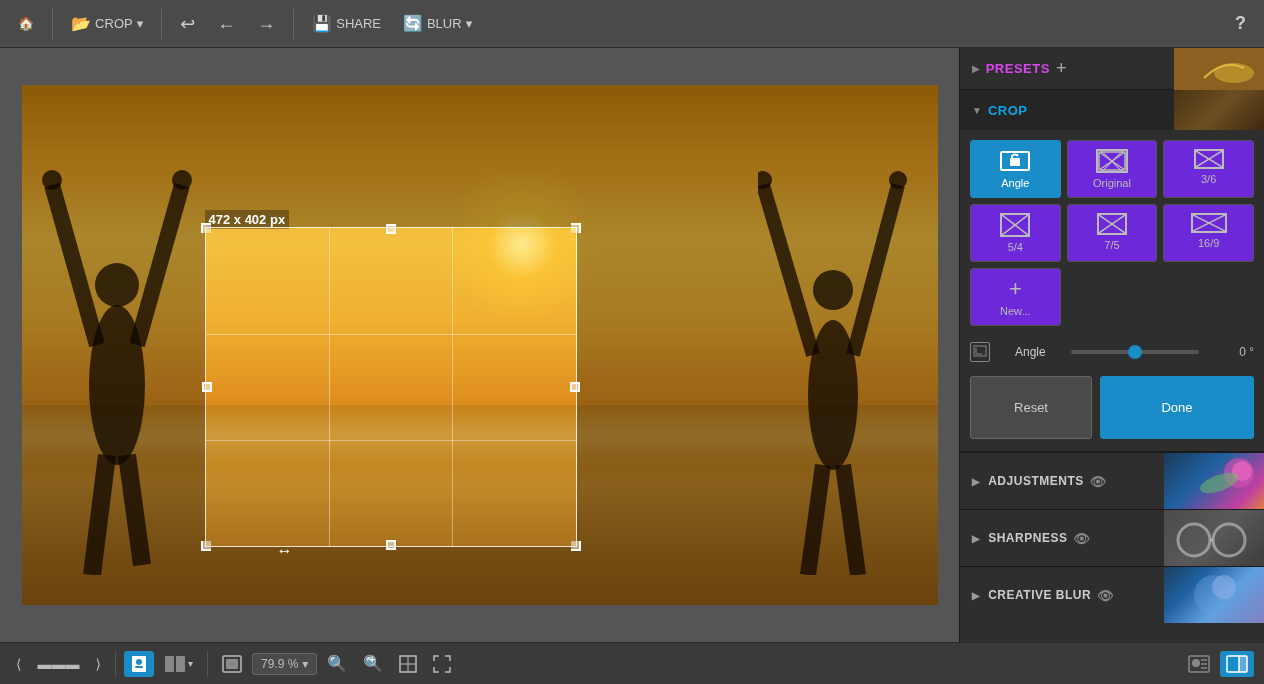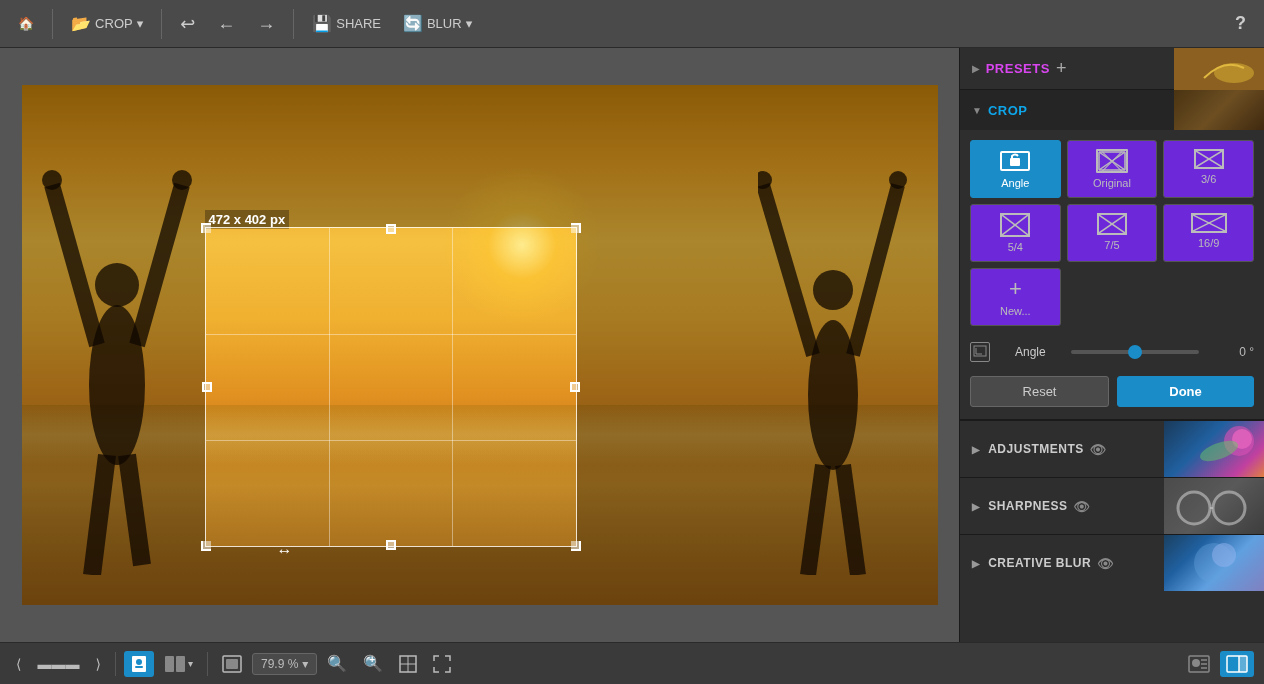--- a/index.html
+++ b/index.html
@@ -274,25 +274,25 @@
       padding: 7px;
       border-radius: 3px;
       cursor: pointer;
       font-size: 13px;
     }
     .btn-done {
       flex: 1;
       background: #1a8cc8;
       border: 1px solid #1a8cc8;
       color: white;
-      padding: 6px;
+      padding: 23px;
       border-radius: 3px;
       cursor: pointer;
       font-size: 13px;
-      font-weight: bold;
+      font-weight: normal;
     }
 
     
     .bottom-section {
       border-top: 1px solid #1a1a1a;
       position: relative;
     }
     .bottom-section-header {
       display: flex;
       align-items: center;

